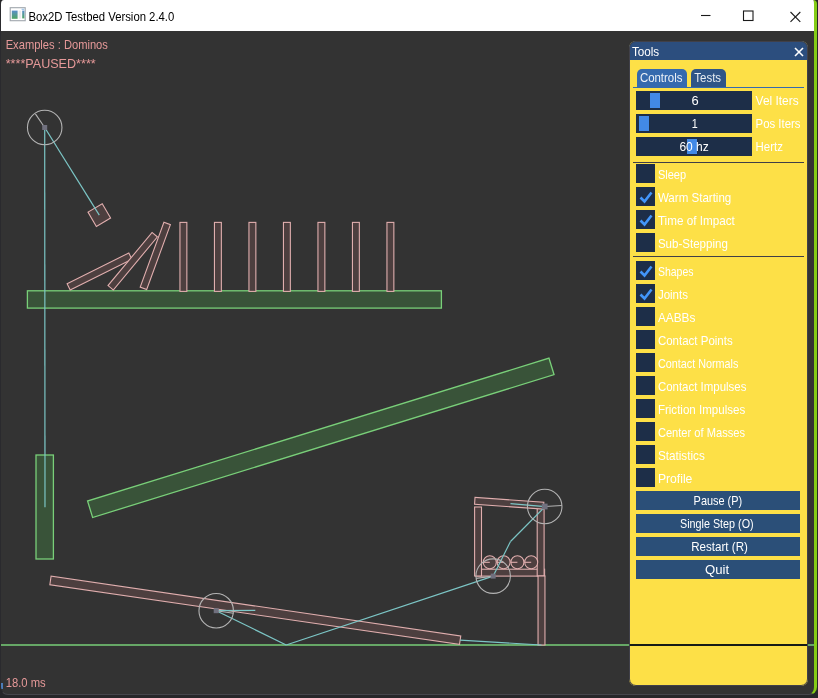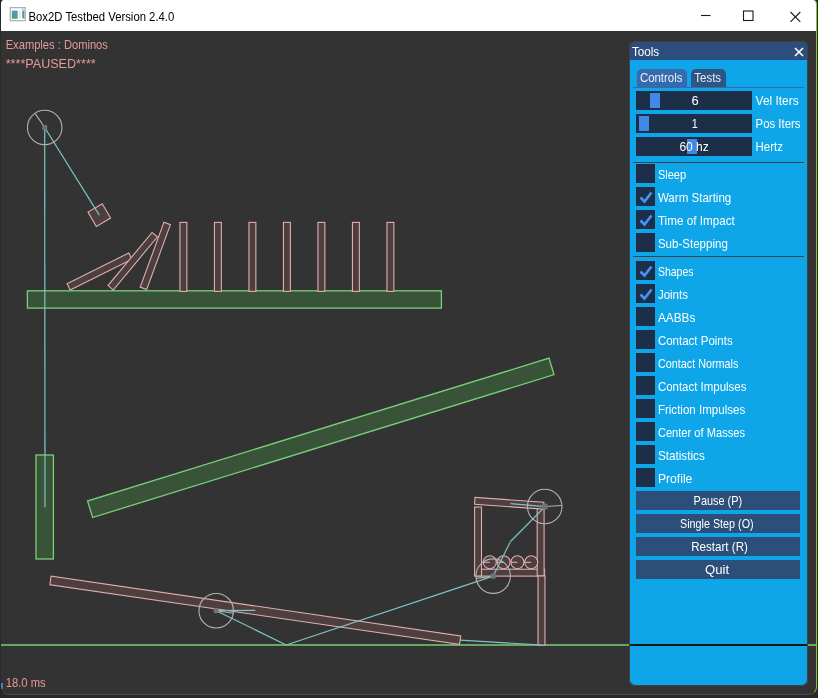--- a/index.html
+++ b/index.html
@@ -1,24 +1,24 @@
 <!DOCTYPE html>
 <html><head>
 <meta charset="utf-8">
 <style>
 html,body{margin:0;padding:0;width:818px;height:698px;background:#27272A;overflow:hidden}
 *{box-sizing:border-box}
 body{font-family:"Liberation Sans",sans-serif}
 #win{position:absolute;left:0;top:0;width:817px;height:695px;background:#333333;
   border-radius:4px 4px 8px 8px;overflow:hidden;
-  border-left:1px solid #2a2a2e;border-right:1px solid #84cc16;border-bottom:1px solid #46464C}
+  border-left:1px solid #2a2a2e;border-right:3px solid #84cc16;border-bottom:1px solid #46464C}
 #title{position:absolute;left:0;top:0;width:100%;height:31px;background:#ffffff}
 #scene{position:absolute;left:0;top:0}
 #panel{position:absolute;left:627.5px;top:40.5px;width:179px;height:645px;
-  background:#0ea5e9;border-radius:7px;overflow:hidden}
+  background:#fde047;border-radius:7px;overflow:hidden}
 #pborder{position:absolute;left:627.5px;top:40.5px;width:179px;height:645px;
   border:1px solid #404049;border-radius:7px}
 .tab{position:absolute;height:18px;border-radius:5px 5px 0 0}
 .frame{position:absolute;background:#1D2E48;width:115.5px;height:19px}
 .grab{position:absolute;background:#4289E6;width:10px;height:15px;top:2px}
 .cb{position:absolute;left:7.5px;width:19px;height:19px;background:#1D2E48}
 .sep{position:absolute;left:4.5px;width:171px;height:1px;background:#3F3F48}
 .btn{position:absolute;left:7.5px;width:163.5px;height:19px;background:#2B4F78}
 </style>
 </head>

